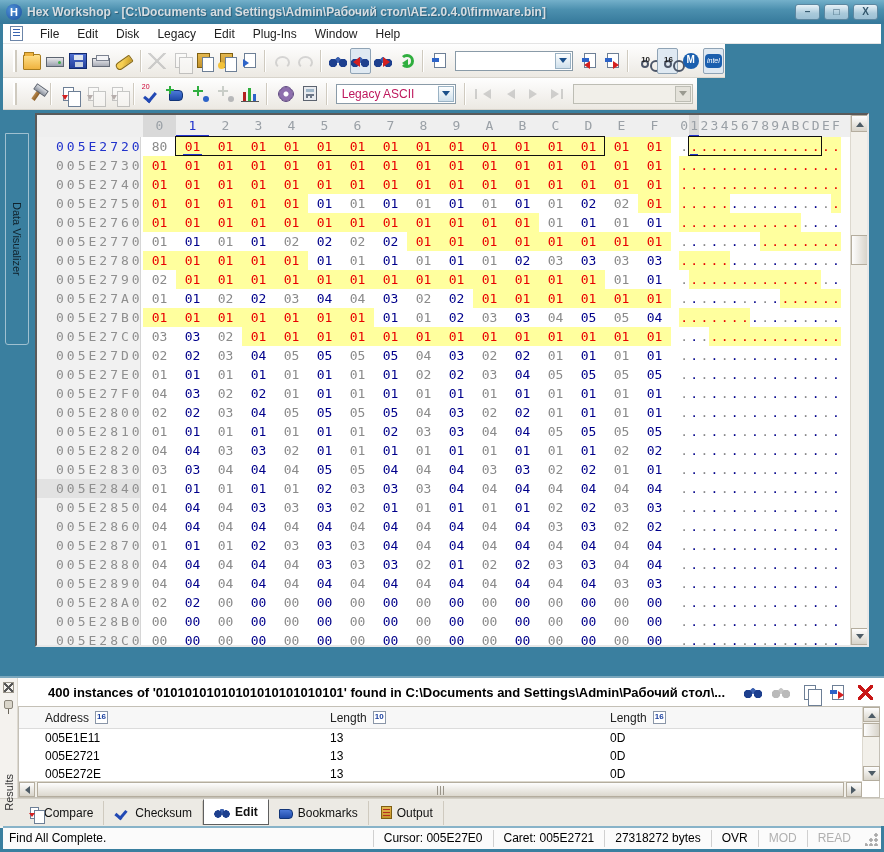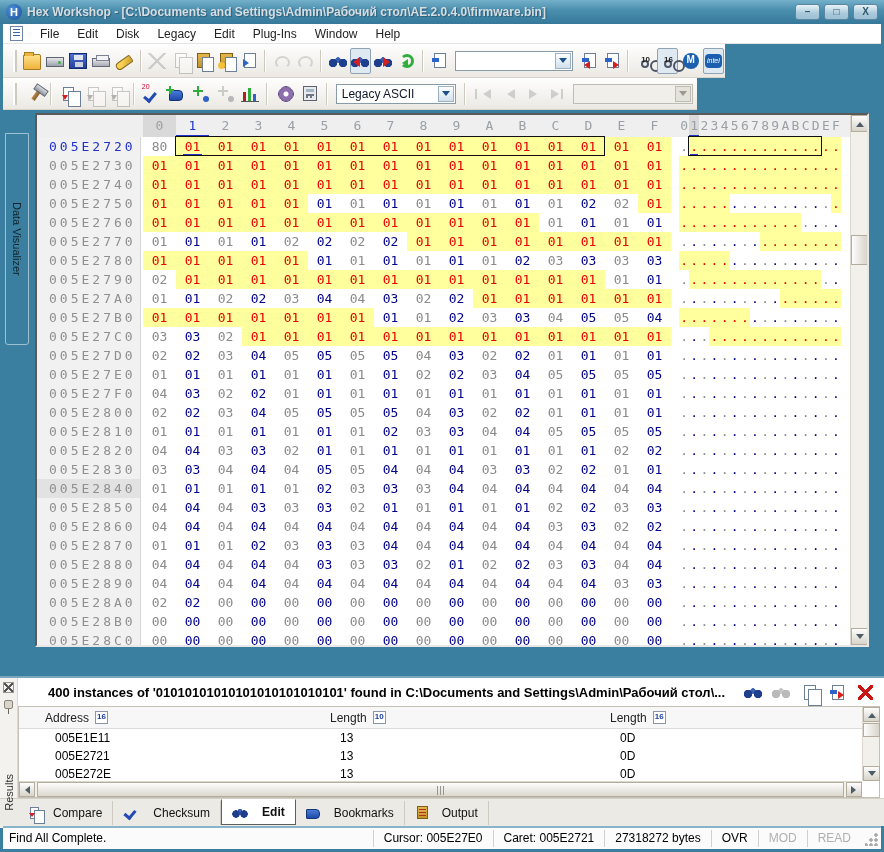--- a/index.html
+++ b/index.html
@@ -30,21 +30,21 @@
   #toolbar-main{top:44px;width:722px;height:34px;padding-left:6px;}
   #toolbar-tools{top:78px;width:694px;height:32px;padding-left:6px;}
   .tb-grip{width:4px;height:22px;margin:0 4px;border-left:2px solid #fff;border-right:2px solid #cfcabf;}
   .tbtn{width:26px;height:26px;margin:0 1px;display:flex;align-items:center;justify-content:center;border:1px solid transparent;border-radius:2px;position:relative;}
   .tbtn.pressed{border:1px solid #8fa3b5;background:#dfe9f2;}
   .tbtn.disabled{opacity:.38;filter:grayscale(90%);}
   .tb-sep{width:2px;height:22px;margin:0 4px;border-left:1px solid #cfcabf;border-right:1px solid #fff;}
   .tcombo{height:20px;border:1px solid #8a9ba8;background:#fff;margin:0 4px;display:flex;align-items:center;position:relative;}
   .tcombo.w150{width:150px;} .tcombo.w140{width:140px;}
   .tcombo.disabled{background:#f1efe9;border-color:#bdbdb4;}
-  .tcombo-text{font-size:12px;color:#0f172a;padding-left:5px;flex:1;white-space:nowrap;overflow:hidden;}
+  .tcombo-text{font-size:12px;color:#be185d;padding-left:5px;flex:1;white-space:nowrap;overflow:hidden;}
   .tcombo-arrow{width:16px;height:16px;margin-right:1px;background:linear-gradient(#fdfefe,#cfe0ec);border:1px solid #9ab2c4;display:flex;align-items:center;justify-content:center;}
   .tcombo.disabled .tcombo-arrow{background:#e4e2da;border-color:#bdbdb4;}
   .tcombo-arrow::after{content:"";border:4px solid transparent;border-top:5px solid #1a4f8a;margin-top:4px;}
   .tcombo.disabled .tcombo-arrow::after{border-top-color:#9a9a90;}
 
   
   .tbic{width:18px;height:16px;display:inline-block;position:relative;}
   .tbic-folder-open{background:linear-gradient(#ffe08a,#efb33f);border:1px solid #a87c1e;border-radius:2px 2px 1px 1px;margin-top:2px;}
   .tbic-folder-open::before{content:"";position:absolute;left:0;top:-3px;width:8px;height:3px;background:#efb33f;border:1px solid #a87c1e;border-bottom:none;}
   .tbic-drive{background:linear-gradient(#e8e8ea,#9aa0ad);border:1px solid #5c6470;height:10px;margin-top:3px;}
@@ -124,21 +124,21 @@
 
   .hexdoc{position:absolute;left:35px;top:3px;width:834px;height:534px;background:#fff;
     border-top:2px solid #5a5a5a;border-left:2px solid #5a5a5a;border-right:2px solid #e8e8e8;border-bottom:2px solid #e8e8e8;overflow:hidden;}
   .hex-header{position:absolute;left:0;top:0;width:813px;height:22px;background:#efefef;}
   .hcell{position:absolute;top:0;height:22px;width:33px;text-align:center;font-size:13px;line-height:22px;color:#9aa0a6;font-family:"DejaVu Sans Mono",monospace;}
   .hdr-cursor{background:#d9d9d9;}
   .hdr-caret{color:#2233cc;box-shadow:inset 0 -2px 0 #2233cc;}
   .hex-rows{position:absolute;left:0;top:22px;width:813px;height:508px;overflow:hidden;}
   .hrow{position:relative;height:19px;}
   .addr{position:absolute;left:0;top:0;width:104px;height:19px;background:#f1f1f1;border-right:1px solid #d6d6d6;
-    font-family:"DejaVu Sans Mono",monospace;font-size:13px;line-height:19px;letter-spacing:3px;color:#8f8f8f;padding-left:12px;}
+    font-family:"DejaVu Sans Mono",monospace;font-size:13px;line-height:19px;letter-spacing:3px;color:#8f8f8f;padding-left:19px;}
   .addr.caret-row{color:#2233cc;}
   .addr.cursor-row{background:#e2e2e2;}
   .byte{position:absolute;top:0;height:19px;width:33px;text-align:center;font-size:13px;line-height:19px;font-family:"DejaVu Sans Mono",monospace;}
   .byte.even{color:#8a8a8a;} .byte.odd{color:#00008b;}
   .byte.hl{color:#e80000;background:#ffff9e;}
   .acell{position:absolute;top:0;height:19px;width:10.125px;text-align:center;font-size:13px;line-height:19px;font-family:"DejaVu Sans Mono",monospace;}
   .ahdr{height:22px;line-height:22px;color:#9aa0a6;}
   .acell.even{color:#8a8a8a;} .acell.odd{color:#00008b;}
   .acell.hl{color:#e80000;background:#ffff9e;}
   .caret-cell::after{content:"";position:absolute;left:7px;right:7px;bottom:0;height:2px;background:#2233cc;}
@@ -173,37 +173,37 @@
   .rico{width:22px;height:20px;margin-left:6px;display:flex;align-items:center;justify-content:center;position:relative;}
   .rico.disabled{opacity:.35;filter:grayscale(100%);}
   .rtable{position:absolute;left:18px;top:28px;right:4px;bottom:0;border:1px solid #c4c0b6;background:#fff;}
   .rth{position:absolute;left:0;top:0;right:17px;height:22px;background:#f7f7f7;border-bottom:1px solid #dcdcdc;display:flex;align-items:center;padding-left:26px;}
   .rcol{display:flex;}
   .rcol.c1{width:285px;} .rcol.c2{width:280px;} .rcol.c3{flex:1;}
   .rcol-label{font-size:12px;color:#222;}
   .base-badge{width:13px;height:13px;margin-left:6px;background:#fff;border:1px solid #8a96a8;position:relative;}
   .base-badge::after{content:attr(data-badge);position:absolute;left:1px;top:0px;font-size:8px;font-weight:bold;color:#1a3f9e;}
   .rrows{position:absolute;left:0;top:22px;right:17px;bottom:16px;overflow:hidden;}
-  .rrow{height:18px;display:flex;align-items:center;padding-left:36px;justify-content:flex-end;}
+  .rrow{height:18px;display:flex;align-items:center;padding-left:26px;justify-content:flex-end;}
   .rcell{font-size:12px;color:#000;font-family:"Liberation Sans",sans-serif;}
   .rcell.c1{width:285px;} .rcell.c2{width:280px;} .rcell.c3{flex:1;}
   .rvscroll{position:absolute;right:0;top:0;width:17px;bottom:16px;background:#f2f0ea;border-left:1px solid #dcd8ce;}
   .rhscroll{position:absolute;left:0;right:17px;bottom:0;height:16px;background:#f2f0ea;border-top:1px solid #dcd8ce;}
   .hsbtn{position:absolute;top:0;width:16px;height:15px;background:linear-gradient(#fdfdfd,#d8d4ca);border:1px solid #b4ad9e;display:flex;align-items:center;justify-content:center;}
   .hthumb{position:absolute;top:0;left:18px;right:18px;height:15px;background:linear-gradient(#fdfdfd,#dcd8ce);border:1px solid #b4ad9e;}
   .hthumb::after{content:"";position:absolute;left:50%;top:3px;width:8px;height:9px;margin-left:-4px;
      background:repeating-linear-gradient(90deg,#9a958a 0 1px,transparent 1px 3px);}
 
   
   .btabs{position:absolute;left:0;top:798px;width:884px;height:28px;background:#eceae4;border-top:1px solid #d4d0c6;display:flex;align-items:center;padding-left:20px;}
   .results-vlabel{position:absolute;left:1px;top:760px;width:16px;height:64px;display:flex;align-items:center;justify-content:center;z-index:5;}
   .results-vlabel span{writing-mode:vertical-rl;transform:rotate(180deg);font-size:11px;color:#333;}
   .btab{height:24px;display:flex;align-items:center;padding:0 10px;border-right:1px solid #cfcabf;position:relative;}
   .btab.active{background:#fff;border:1px solid #5f5f5f;border-top:1px solid #fff;margin-top:-2px;height:26px;font-weight:bold;}
-  .btab-label{font-size:12px;color:#111;margin-left:14px;}
+  .btab-label{font-size:12px;color:#111;margin-left:5px;}
   .btic{width:16px;height:14px;display:inline-block;position:relative;}
   .btic-compare{background:#fff;border:1px solid #6d7f96;width:9px;height:12px;}
   .btic-compare::after{content:"";position:absolute;left:3px;top:2px;width:9px;height:12px;background:#fff;border:1px solid #6d7f96;}
   .btic-compare::before{content:"";position:absolute;left:-2px;bottom:-2px;border:3px solid transparent;border-top:4px solid #d42020;z-index:2;}
   .btic-checksum::before{content:"";position:absolute;left:3px;top:2px;width:5px;height:8px;border-right:3px solid #2249b4;border-bottom:3px solid #2249b4;transform:rotate(40deg);}
   .btic-binoculars{background:radial-gradient(circle at 4px 9px,#1d3f8e 3.5px,transparent 4px),radial-gradient(circle at 12px 9px,#1d3f8e 3.5px,transparent 4px),radial-gradient(circle at 8px 6px,#3a5fae 2px,transparent 2.5px);}
   .btic-book{background:linear-gradient(#4b79d8,#1f4aa8);border:1px solid #123577;width:14px;height:10px;margin-top:2px;border-radius:1px 4px 4px 1px;}
   .btic-clipboard{background:linear-gradient(#e4b74e,#c4932b);border:1px solid #7e5f12;width:11px;height:13px;margin-left:2px;}
   .btic-clipboard::after{content:"";position:absolute;left:1px;top:2px;width:7px;height:8px;
      background:repeating-linear-gradient(#b43020 0 1px,transparent 1px 3px);}

